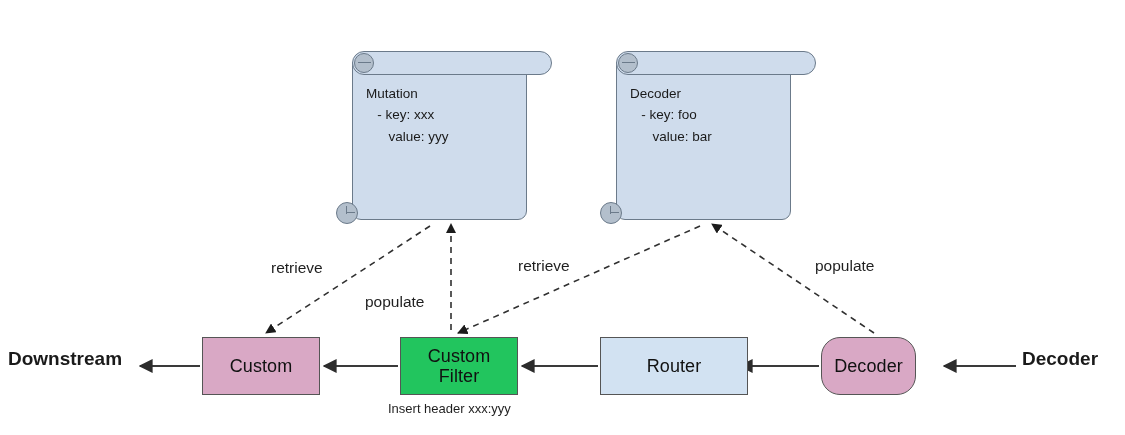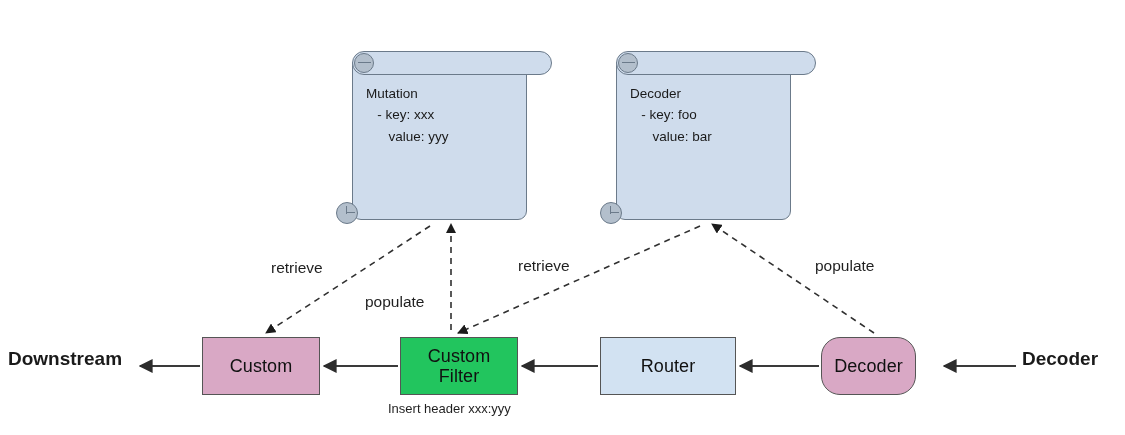--- a/index.html
+++ b/index.html
@@ -35,21 +35,21 @@
     align-items: center;
     justify-content: center;
     text-align: center;
     font-size: 18px;
     line-height: 1.12;
     color: #111111;
     letter-spacing: 0.1px;
   }
   .node-encoder { left: 202px; top: 337px; width: 118px; height: 58px; background: #d9a8c5; }
   .node-filter  { left: 400px; top: 337px; width: 118px; height: 58px; background: #22c55e; }
-  .node-router  { left: 600px; top: 337px; width: 136px; height: 58px; background: #d2e2f2; }
+  .node-router  { left: 600px; top: 337px; width: 148px; height: 58px; background: #d2e2f2; }
   .node-decoder { left: 821px; top: 337px; width: 95px; height: 58px; background: #d9a8c5; border-radius: 19px; }
 
   
   .scroll {
     position: absolute;
   }
   .scroll-body {
     position: absolute;
     left: 16px;
     top: 17px;

